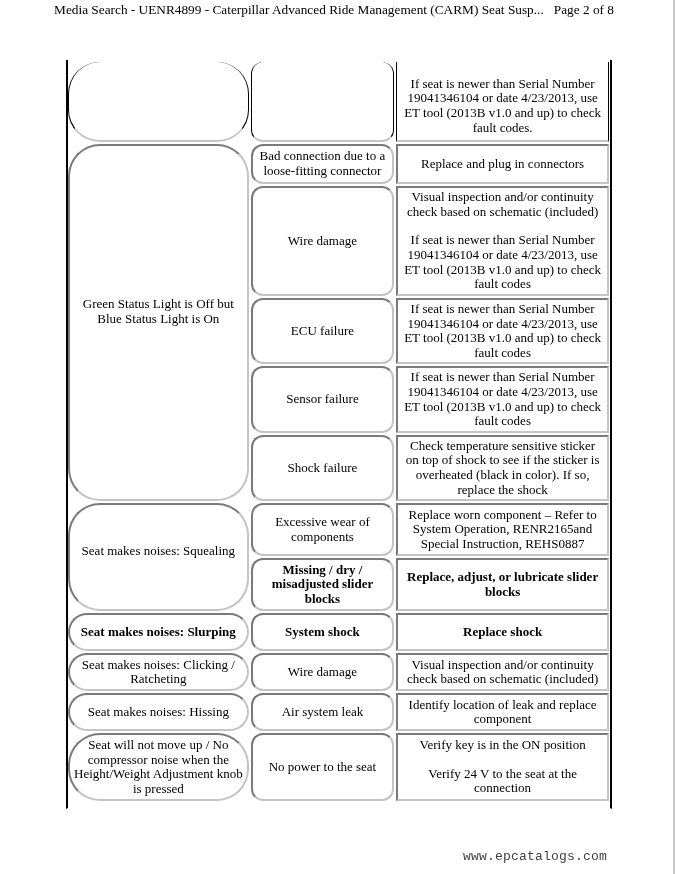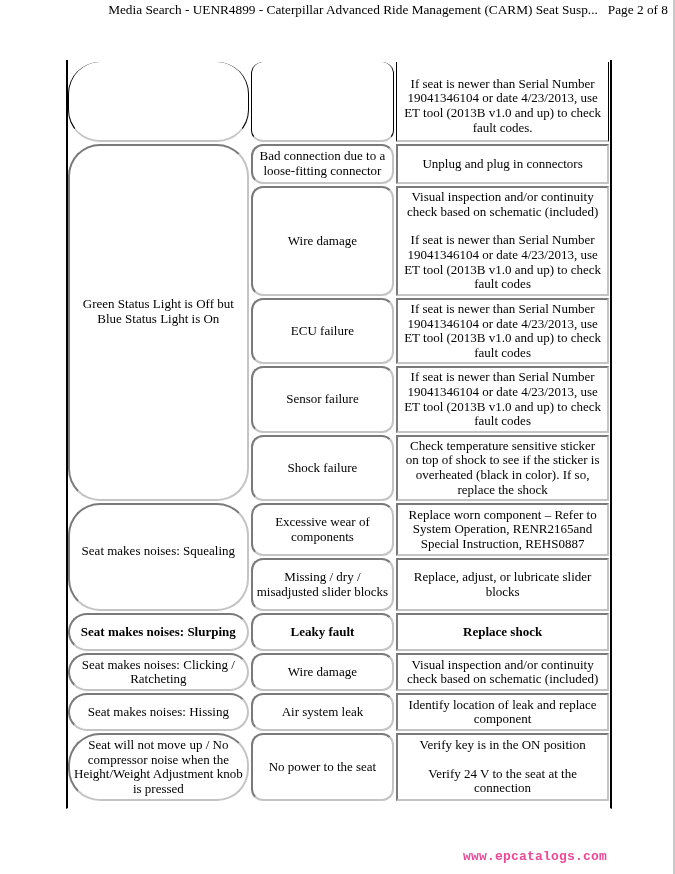--- a/index.html
+++ b/index.html
@@ -14,21 +14,21 @@
       overflow: hidden;
       font-family: "Liberation Serif", "DejaVu Serif", serif;
       color: #000;
     }
     .page-header {
       position: absolute;
       top: 0;
       left: 0;
       width: 668px;
       height: 22px;
-      text-align: right;
+      text-align: center;
       font-size: 13.3px;
       line-height: 20px;
       white-space: nowrap;
     }
     .page-header .sep { display: inline-block; width: 10px; }
     .right-edge {
       position: absolute;
       top: 0;
       right: 0;
       width: 2px;
@@ -77,23 +77,23 @@
     }
     td.symptom { width: 180px; border-radius: 32px; }
     td.cause { width: 143px; border-radius: 12px; }
     td.action { width: 212px; }
     .gap { display: block; height: 14px; }
     .footer-link {
       position: absolute;
       top: 849px;
       left: 463px;
       font-family: "Liberation Mono", "DejaVu Sans Mono", monospace;
-      font-weight: bold;
+      font-weight: normal;
       font-size: 13px;
-      color: #ec4899;
+      color: #404040;
       letter-spacing: 0.2px;
     }
   </style>
 </head>
 <body>
 
 <div class="page-header">
   <span>Media Search - UENR4899 - Caterpillar Advanced Ride Management (CARM) Seat Susp...</span><span class="sep"></span><span>Page 2 of 8</span>
 </div>
 
@@ -111,21 +111,21 @@
         <td class="action" style="border-top:none;border-left:1px solid #000;border-right:1px solid #000;padding-top:12px;">
           <span>If seat is newer than Serial Number 19041346104 or date 4/23/2013, use ET tool (2013B v1.0 and up) to check fault codes.</span>
         </td>
       </tr>
 
       <tr style="height:40px;">
         <td class="symptom" rowspan="5" style="padding-bottom:24px;">
           <span>Green Status Light is Off but Blue Status Light is On</span>
         </td>
         <td class="cause"><span>Bad connection due to a loose-fitting connector</span></td>
-        <td class="action"><span>Unplug and plug in connectors</span></td>
+        <td class="action"><span>Replace and plug in connectors</span></td>
       </tr>
       <tr style="height:110px;">
         <td class="cause"><span>Wire damage</span></td>
         <td class="action">
           <span>Visual inspection and/or continuity check based on schematic (included)</span>
           <span class="gap"></span>
           <span>If seat is newer than Serial Number 19041346104 or date 4/23/2013, use ET tool (2013B v1.0 and up) to check fault codes</span>
         </td>
       </tr>
       <tr style="height:66px;">
@@ -141,28 +141,28 @@
         <td class="action"><span>Check temperature sensitive sticker on top of shock to see if the sticker is overheated (black in color). If so, replace the shock</span></td>
       </tr>
 
       <tr style="height:53px;">
         <td class="symptom" rowspan="2" style="padding-bottom:14px;">
           <span>Seat makes noises: Squealing</span>
         </td>
         <td class="cause"><span>Excessive wear of components</span></td>
         <td class="action"><span>Replace worn component – Refer to System Operation, RENR2165and Special Instruction, REHS0887</span></td>
       </tr>
-      <tr style="height:53px;">
+      <tr style="height:53px;font-weight:bold;">
         <td class="cause"><span>Missing / dry / misadjusted slider blocks</span></td>
         <td class="action"><span>Replace, adjust, or lubricate slider blocks</span></td>
       </tr>
 
       <tr style="height:38px;font-weight:bold;">
         <td class="symptom"><span>Seat makes noises: Slurping</span></td>
-        <td class="cause"><span>Leaky fault</span></td>
+        <td class="cause"><span>System shock</span></td>
         <td class="action"><span>Replace shock</span></td>
       </tr>
 
       <tr style="height:38px;">
         <td class="symptom"><span>Seat makes noises: Clicking / Ratcheting</span></td>
         <td class="cause"><span>Wire damage</span></td>
         <td class="action"><span>Visual inspection and/or continuity check based on schematic (included)</span></td>
       </tr>
 
       <tr style="height:38px;">

